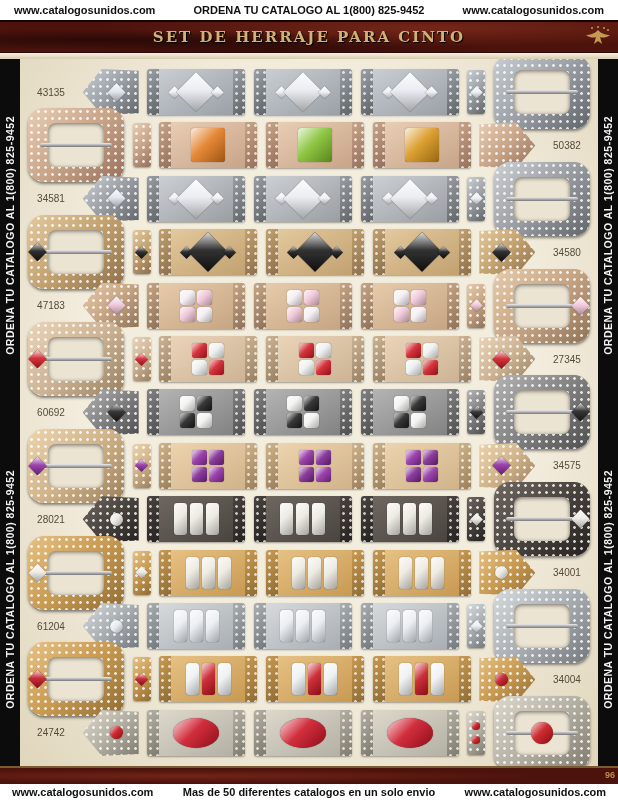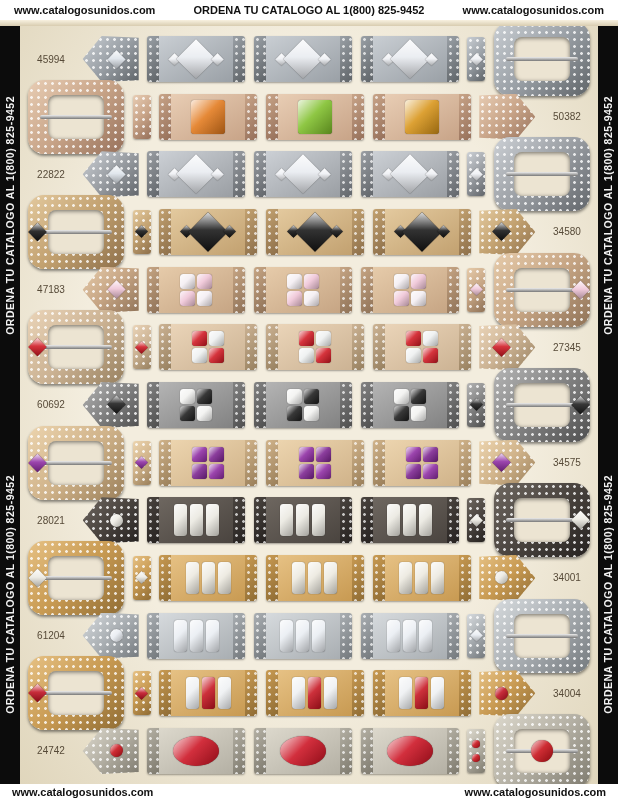--- a/index.html
+++ b/index.html
@@ -68,32 +68,44 @@
 <body>
 
 <div class="page">
 
   <header class="topbar">
     <span>www.catalogosunidos.com</span>
     <span>ORDENA TU CATALOGO AL 1(800) 825-9452</span>
     <span>www.catalogosunidos.com</span>
   </header>
 
+  <div class="banner">
+    <h1>SET DE HERRAJE PARA CINTO</h1>
+    <span class="eagle">
+      <svg width="26" height="24" viewBox="0 0 26 24">
+        <path d="M13 5 C10 9 4 10 1 10 C5 13 9 13 11 12 L9 19 L13 16 L17 19 L15 12 C17 13 21 13 25 10 C22 10 16 9 13 5 Z" fill="#c59a54"></path>
+        <circle cx="7" cy="3" r="1" fill="#c59a54"></circle>
+          <circle cx="13" cy="2" r="1" fill="#c59a54"></circle>
+        <circle cx="19" cy="3" r="1" fill="#c59a54"></circle>
+          <circle cx="23" cy="5" r="1" fill="#c59a54"></circle>
+      </svg>
+    </span>
+  </div>
 
   <div class="edge-strip"></div>
 
   <div class="body">
     <aside class="side">
       <span class="vtext">ORDENA TU CATALOGO AL 1(800) 825-9452</span>
       <span class="vtext">ORDENA TU CATALOGO AL 1(800) 825-9452</span>
     </aside>
 
     <main id="products">
         <div class="row">
-          <div class="sku">45994</div>
+          <div class="sku">43135</div>
           <div class="tip left" style="background-image: radial-gradient(rgba(255, 255, 255, 0.8) 1px, rgba(255, 255, 255, 0) 1.7px), linear-gradient(135deg, rgb(201, 206, 211), rgb(154, 160, 166) 50%, rgb(95, 100, 104)); background-size: 7px 7px, 100% 100%;">
             <div class="stone rot" style="width: 13px; height: 13px; background: linear-gradient(135deg, rgba(255, 255, 255, 0.85), rgba(255, 255, 255, 0.12) 45%, rgba(0, 0, 0, 0.3)), rgb(221, 227, 234);"></div>
           </div>
           <div class="loop">
             <div class="edge" style="background-image: radial-gradient(rgba(255, 255, 255, 0.7) 1px, rgba(255, 255, 255, 0) 1.7px), linear-gradient(135deg, rgb(154, 160, 166), rgb(95, 100, 104)); background-size: 7px 7px, 100% 100%;"></div>
             <div class="panel" style="background: linear-gradient(150deg, rgb(201, 206, 211), rgb(154, 160, 166));">
               <div class="stone rot" style="width: 9px; height: 9px; background: linear-gradient(135deg, rgba(255, 255, 255, 0.85), rgba(255, 255, 255, 0.12) 45%, rgba(0, 0, 0, 0.3)), rgb(238, 240, 244);"></div>
               <div class="stone rot" style="width: 28px; height: 28px; background: linear-gradient(135deg, rgba(255, 255, 255, 0.85), rgba(255, 255, 255, 0.12) 45%, rgba(0, 0, 0, 0.3)), rgb(232, 235, 240);"></div>
               <div class="stone rot" style="width: 9px; height: 9px; background: linear-gradient(135deg, rgba(255, 255, 255, 0.85), rgba(255, 255, 255, 0.12) 45%, rgba(0, 0, 0, 0.3)), rgb(238, 240, 244);"></div>
             </div>
@@ -149,21 +161,21 @@
             <div class="edge" style="background-image: radial-gradient(rgba(255, 255, 255, 0.7) 1px, rgba(255, 255, 255, 0) 1.7px), linear-gradient(135deg, rgb(200, 164, 136), rgb(150, 112, 90)); background-size: 7px 7px, 100% 100%;"></div>
             <div class="panel" style="background: linear-gradient(150deg, rgb(232, 205, 180), rgb(200, 164, 136));">
               <div class="stone" style="width: 34px; height: 34px; background: linear-gradient(135deg, rgba(255, 255, 255, 0.85), rgba(255, 255, 255, 0.12) 45%, rgba(0, 0, 0, 0.3)), rgb(216, 148, 24); border-radius: 3px;"></div>
             </div>
             <div class="edge" style="background-image: radial-gradient(rgba(255, 255, 255, 0.7) 1px, rgba(255, 255, 255, 0) 1.7px), linear-gradient(135deg, rgb(200, 164, 136), rgb(150, 112, 90)); background-size: 7px 7px, 100% 100%;"></div>
           </div>
           <div class="tip right" style="background-image: radial-gradient(rgba(255, 255, 255, 0.8) 1px, rgba(255, 255, 255, 0) 1.7px), linear-gradient(135deg, rgb(232, 205, 180), rgb(200, 164, 136) 50%, rgb(150, 112, 90)); background-size: 7px 7px, 100% 100%;"></div>
           <div class="sku">50382</div>
         </div>
         <div class="row">
-          <div class="sku">22822</div>
+          <div class="sku">34581</div>
           <div class="tip left" style="background-image: radial-gradient(rgba(255, 255, 255, 0.8) 1px, rgba(255, 255, 255, 0) 1.7px), linear-gradient(135deg, rgb(204, 208, 213), rgb(154, 158, 163) 50%, rgb(98, 102, 107)); background-size: 7px 7px, 100% 100%;">
             <div class="stone rot" style="width: 13px; height: 13px; background: linear-gradient(135deg, rgba(255, 255, 255, 0.85), rgba(255, 255, 255, 0.12) 45%, rgba(0, 0, 0, 0.3)), rgb(221, 227, 234);"></div>
           </div>
           <div class="loop">
             <div class="edge" style="background-image: radial-gradient(rgba(255, 255, 255, 0.7) 1px, rgba(255, 255, 255, 0) 1.7px), linear-gradient(135deg, rgb(154, 158, 163), rgb(98, 102, 107)); background-size: 7px 7px, 100% 100%;"></div>
             <div class="panel" style="background: linear-gradient(150deg, rgb(204, 208, 213), rgb(154, 158, 163));">
               <div class="stone rot" style="width: 9px; height: 9px; background: linear-gradient(135deg, rgba(255, 255, 255, 0.85), rgba(255, 255, 255, 0.12) 45%, rgba(0, 0, 0, 0.3)), rgb(238, 240, 244);"></div>
               <div class="stone rot" style="width: 28px; height: 28px; background: linear-gradient(135deg, rgba(255, 255, 255, 0.85), rgba(255, 255, 255, 0.12) 45%, rgba(0, 0, 0, 0.3)), rgb(232, 235, 240);"></div>
               <div class="stone rot" style="width: 9px; height: 9px; background: linear-gradient(135deg, rgba(255, 255, 255, 0.85), rgba(255, 255, 255, 0.12) 45%, rgba(0, 0, 0, 0.3)), rgb(238, 240, 244);"></div>
             </div>
@@ -636,19 +648,23 @@
           </div>
         </div>
       </main>
 
     <aside class="side">
       <span class="vtext">ORDENA TU CATALOGO AL 1(800) 825-9452</span>
       <span class="vtext">ORDENA TU CATALOGO AL 1(800) 825-9452</span>
     </aside>
   </div>
 
+  <div class="maroon-strip">
+    <span class="pagenum">96</span>
+  </div>
 
   <footer class="bottombar">
     <span>www.catalogosunidos.com</span>
+    <span>Mas de 50 diferentes catalogos en un solo envio</span>
     <span>www.catalogosunidos.com</span>
   </footer>
 
 </div>
 
 </body></html>

